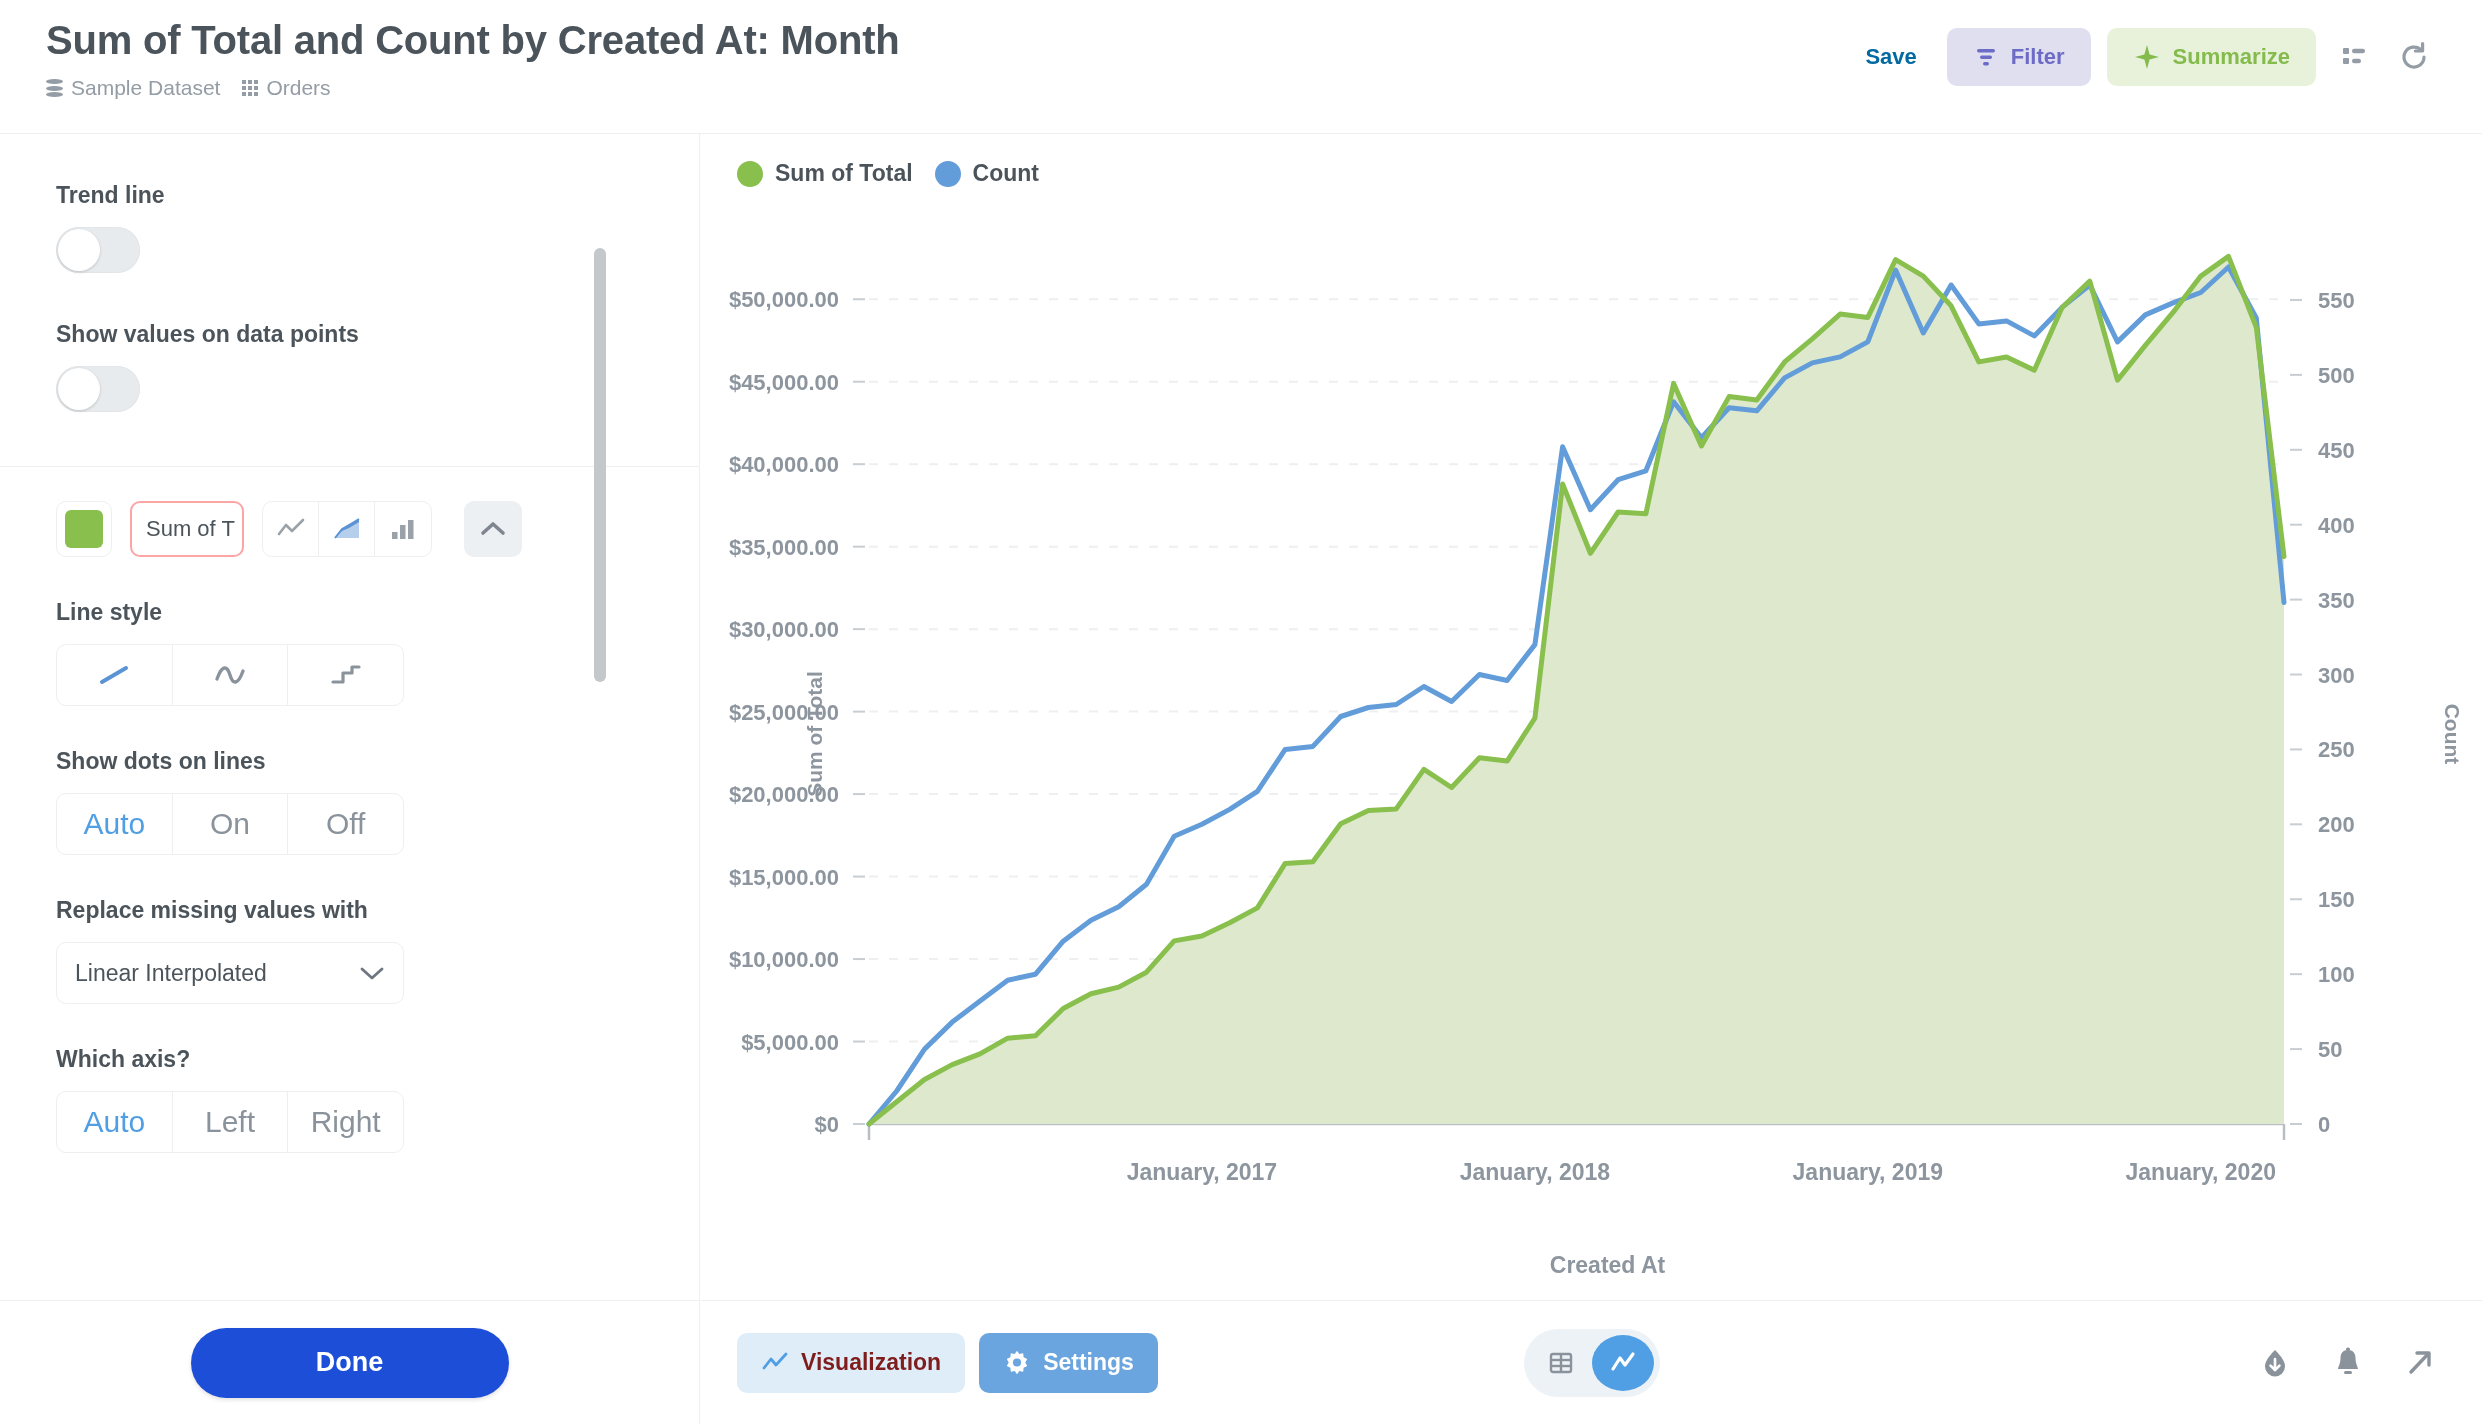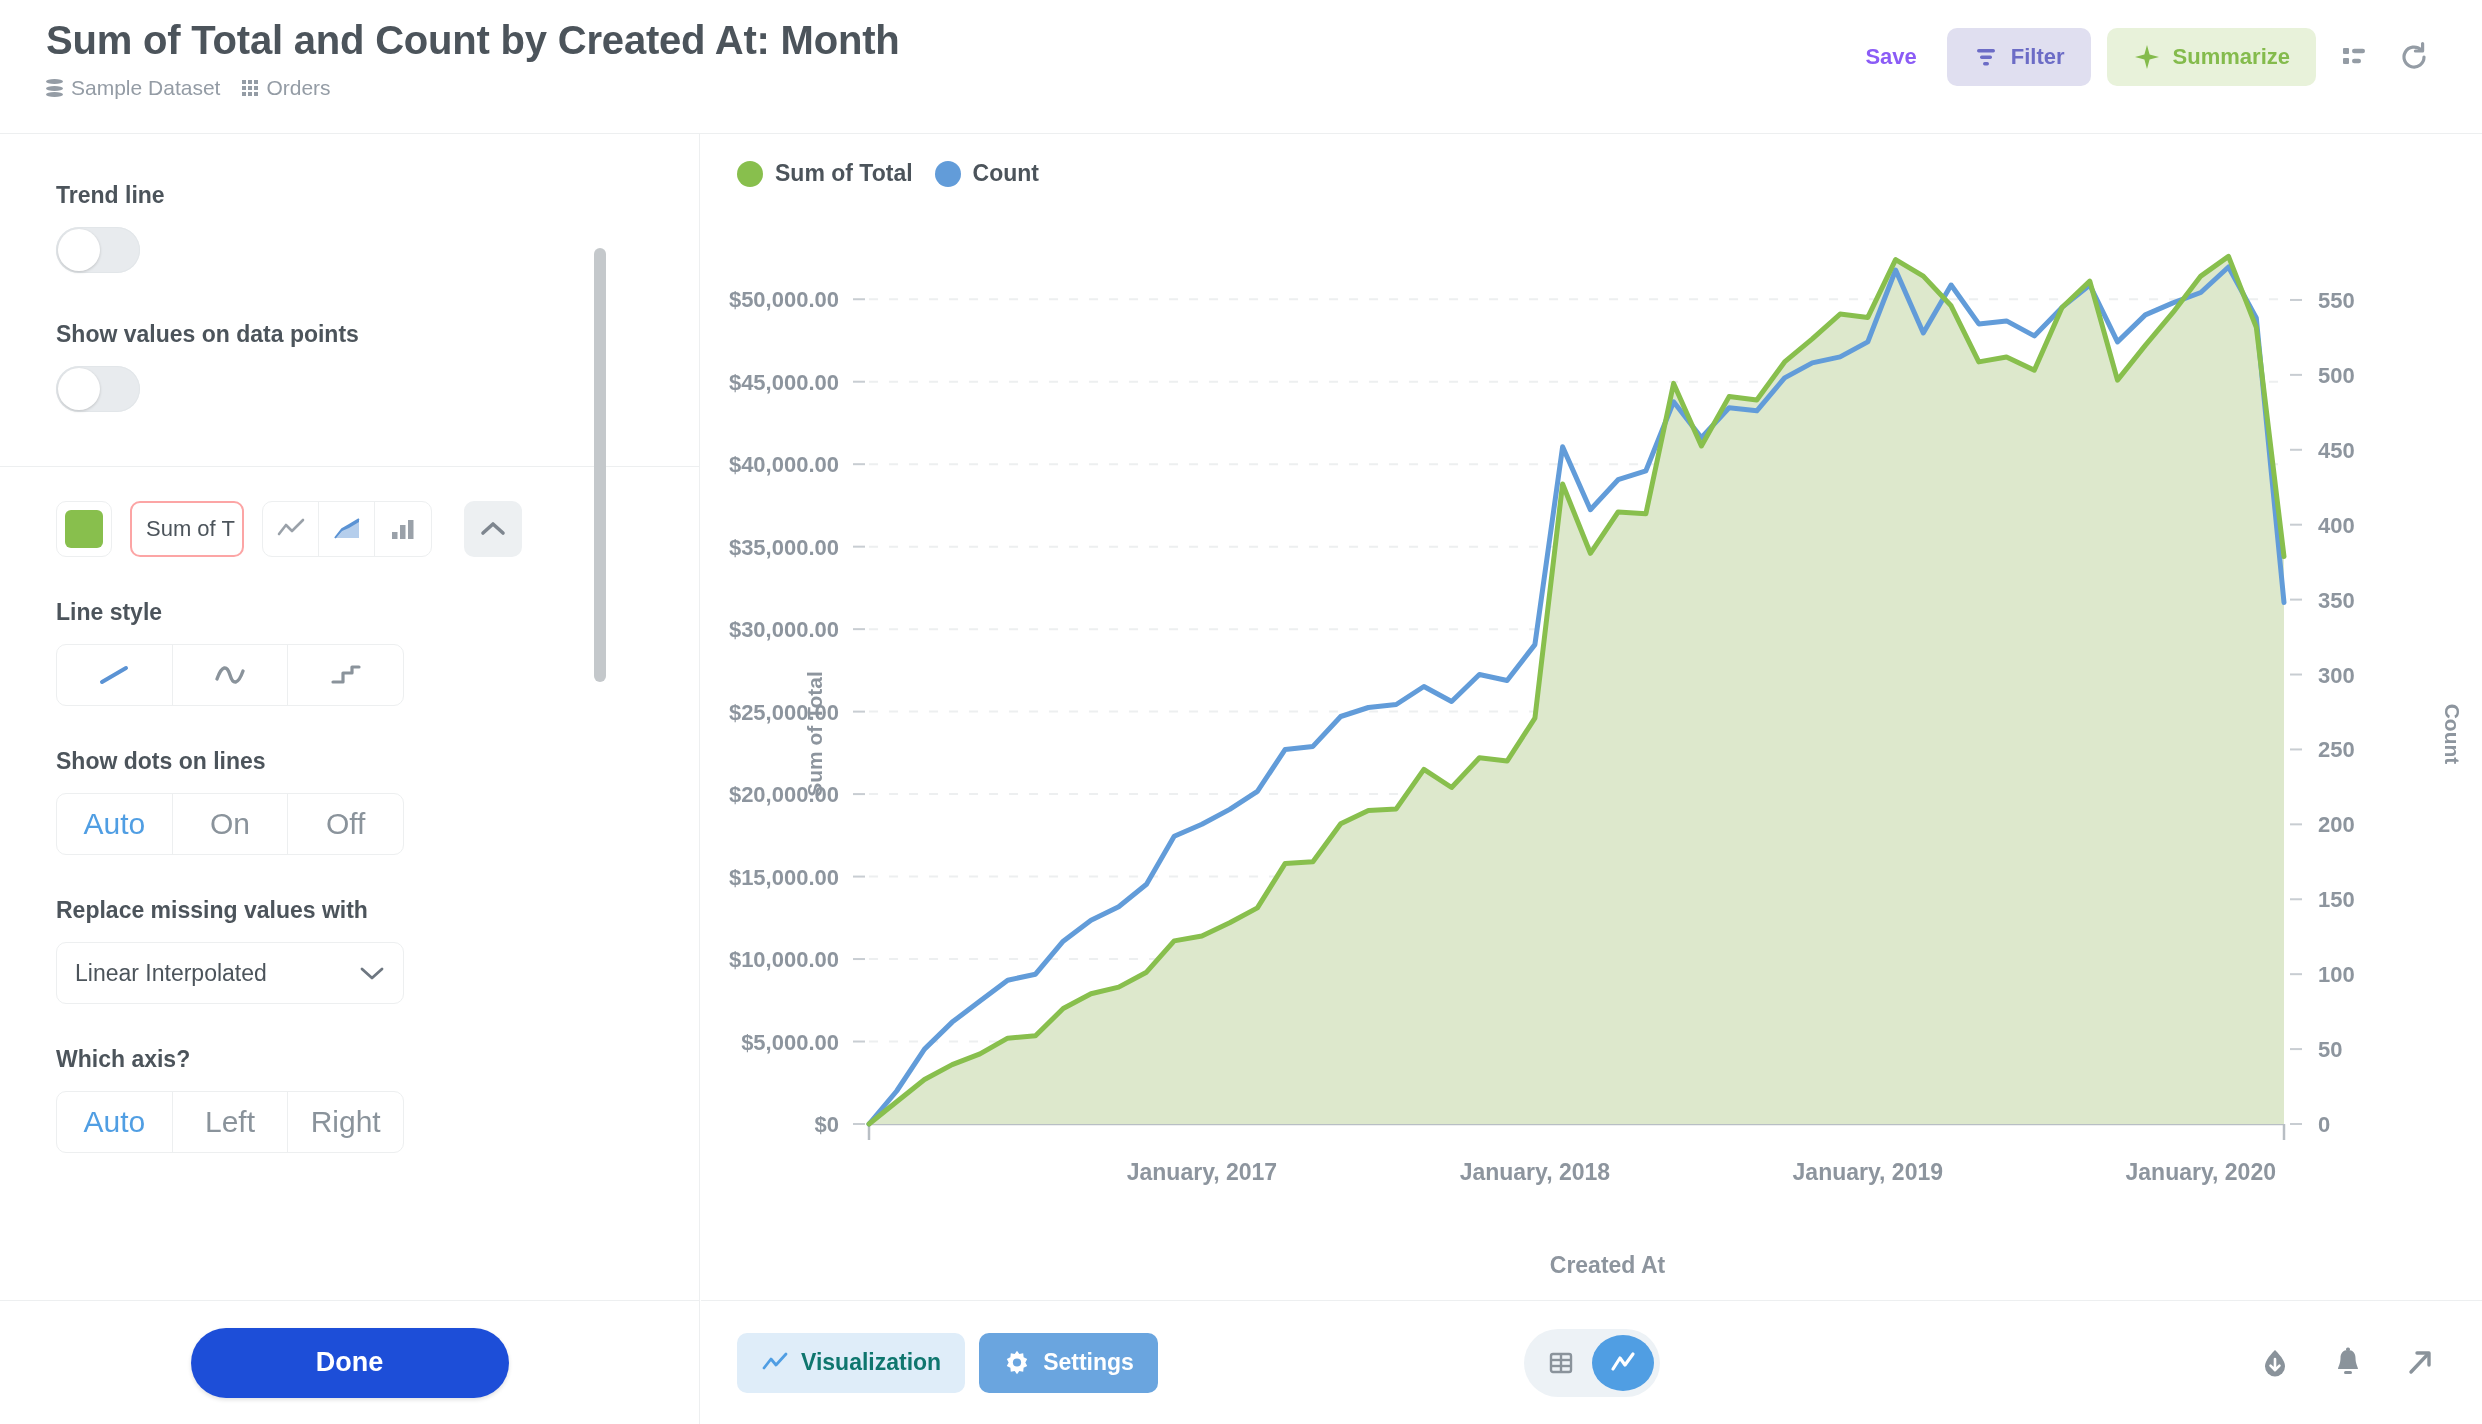--- a/index.html
+++ b/index.html
@@ -33,21 +33,21 @@
   .db-icon span:nth-child(2){ top:7px; }
   .db-icon span:nth-child(3){ top:13px; }
   .grid-icon { display:grid; grid-template-columns: repeat(3,4px); grid-template-rows: repeat(3,4px);
     gap: 2px; }
   .grid-icon i { background:#949CA5; display:block; width:4px; height:4px; }
 
   .header-right {
     display: flex; align-items: center; gap: 16px; padding: 28px 46px 0 0;
   }
   .save-btn {
-    font-size: 22px; color: #8b5cf6; font-weight: 700; cursor: pointer;
+    font-size: 22px; color: #0369a1; font-weight: 700; cursor: pointer;
     padding: 6px 14px;
   }
   .pill-btn {
     display: flex; align-items: center; gap: 12px;
     height: 58px; padding: 0 26px; border-radius: 10px;
     font-size: 22px; font-weight: 700; cursor: pointer;
   }
   .filter-btn { background: #E0DFF0; color: #6C6CC6; }
   .summarize-btn { background: #E8F2DA; color: #84BB4C; }
   .icon-btn { width: 44px; height: 44px; display:flex; align-items:center; justify-content:center; cursor:pointer; }
@@ -167,21 +167,21 @@
   .bottom-bar {
     position: absolute; left: 701px; bottom: 0; width: 1781px; height: 124px;
     background: #ffffff; border-top: 1px solid #EDEFF0;
     display: flex; align-items: center;
   }
   .bb-left { display: flex; align-items: center; gap: 14px; padding-left: 36px; }
   .bb-pill {
     display: flex; align-items: center; gap: 12px; height: 60px; padding: 0 24px;
     border-radius: 10px; font-size: 23px; font-weight: 700; cursor: pointer;
   }
-  .viz-pill { background: #DFEDF9; color: #0f766e; }
+  .viz-pill { background: #DFEDF9; color: #7f1d1d; }
   .settings-pill { background: #6AA5DF; color: #ffffff; }
   .bb-center {
     position: absolute; left: 0; width: 1781px; display: flex; justify-content: center;
     pointer-events: none;
   }
   .toggle-group {
     display: flex; align-items: center; gap: 0; background: #EDF2F6;
     border-radius: 34px; padding: 6px; pointer-events: auto;
   }
   .tg-btn {

